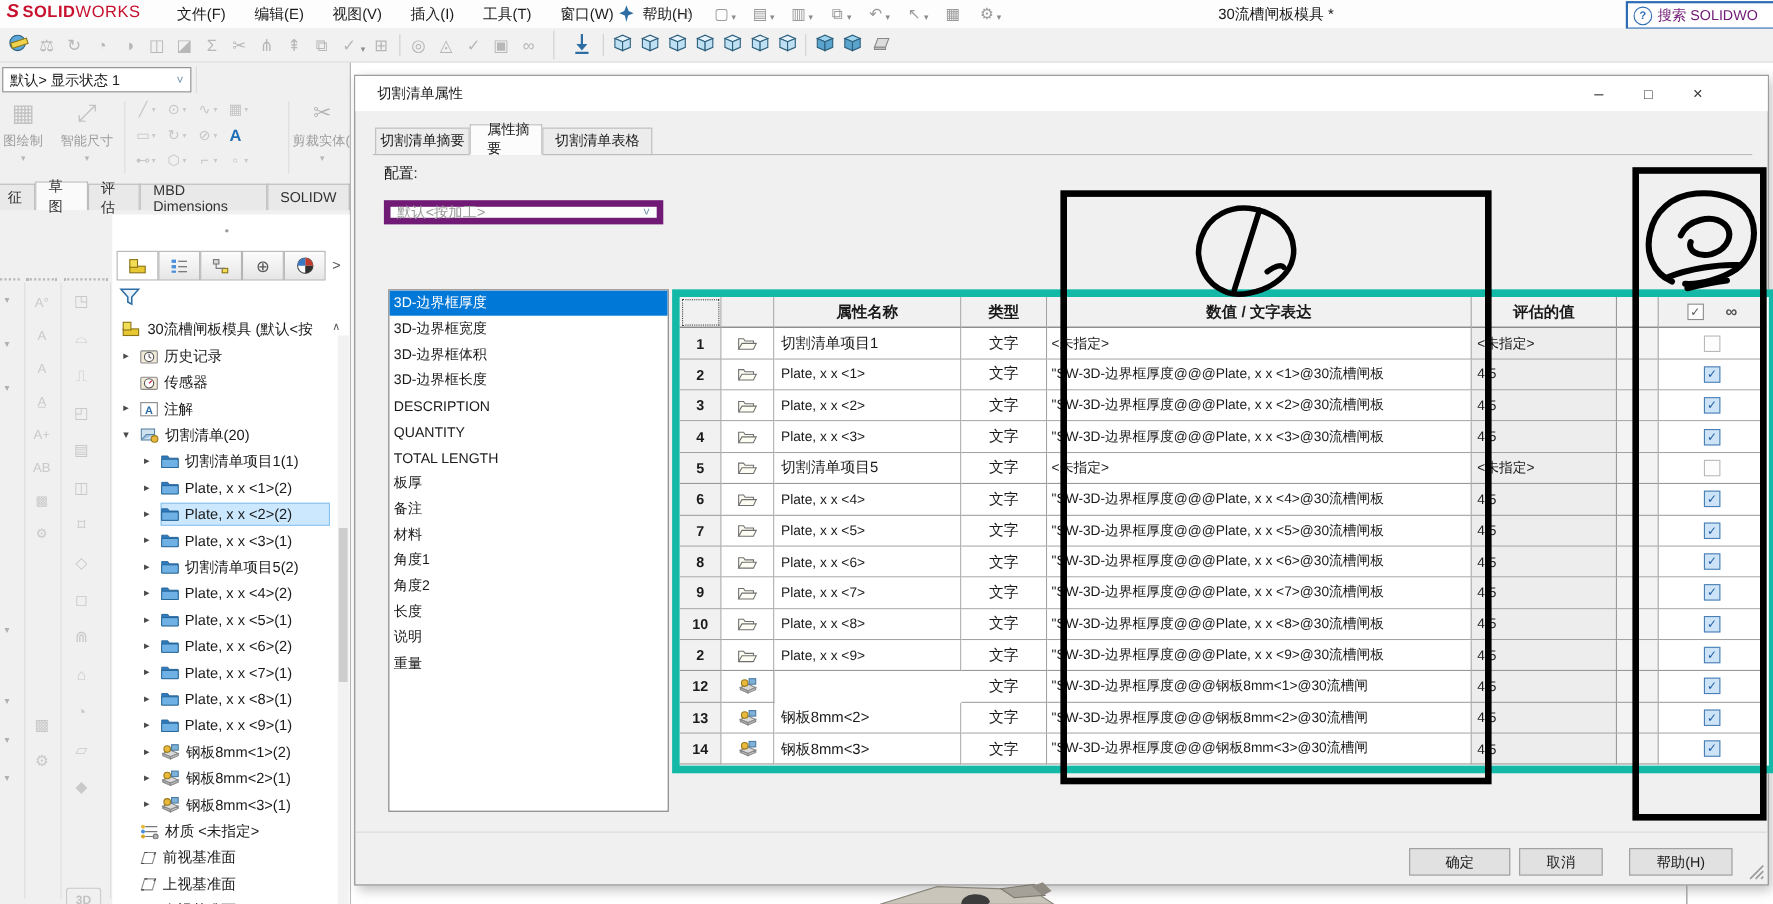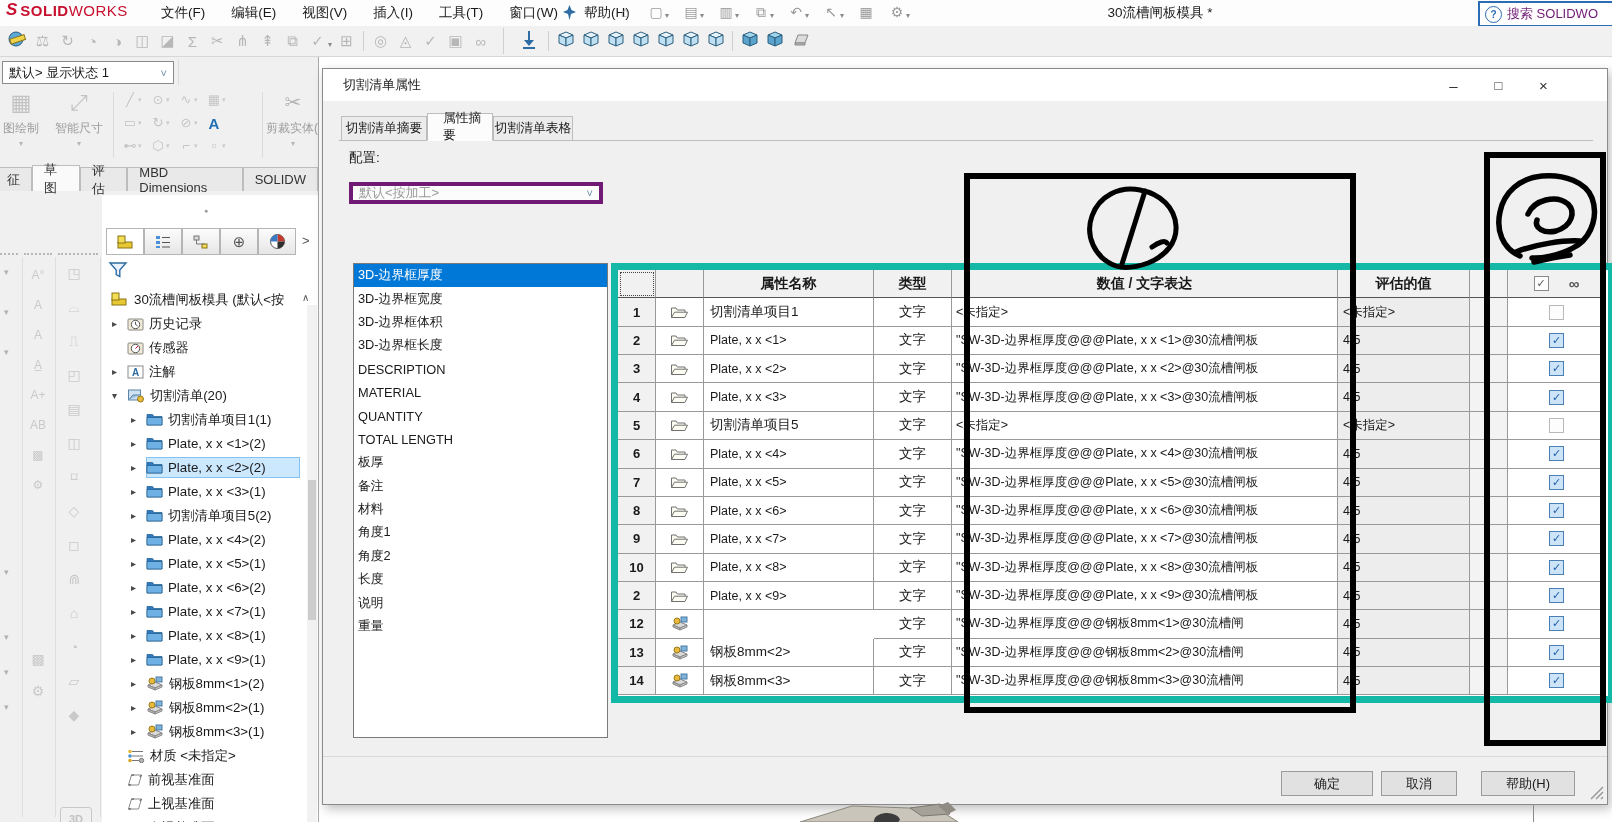--- a/index.html
+++ b/index.html
@@ -45,21 +45,21 @@
   
   #dialog{left:322px;top:68px;width:1286px;height:737px;background:#f0f0f0;border:1px solid #8a8a8a;
           box-shadow:3px 4px 10px rgba(0,0,0,.25);box-sizing:border-box;}
   #dlg-title{left:0;top:0;width:100%;height:32px;background:#fff;display:flex;align-items:center;}
   #dlg-title .t{font-size:13px;margin-left:20px;}
   .win-btn{width:45px;height:30px;display:flex;align-items:center;justify-content:center;font-size:15px;color:#333;}
   .dlg-tab{position:absolute;height:25px;border:1px solid #bdbdbd;background:#ececec;font-size:12.8px;
            display:flex;align-items:center;justify-content:center;box-sizing:border-box;}
   .dlg-tab.active{background:#fcfcfc;height:28px;border-bottom:1px solid #fcfcfc;z-index:3;padding-left:15px;}
   #tabline{position:absolute;height:1px;background:#bdbdbd;z-index:2;}
-  #cfg-combo{position:absolute;background:#fcfcfc;border:4px solid #701a75;display:flex;align-items:center;
+  #cfg-combo{position:absolute;background:#fcfcfc;border:6px solid #701a75;display:flex;align-items:center;
              font-size:13px;color:#9a9a9a;padding-left:6px;box-sizing:border-box;}
   #proplist{position:absolute;background:#fff;border:1px solid #7a7a7a;box-sizing:border-box;overflow:hidden;}
   .prop-item{height:23.4px;display:flex;align-items:center;padding-left:4px;font-size:12.8px;white-space:nowrap;}
   .prop-item.sel{background:#0078d7;color:#fff;}
   
   #cl-table{position:absolute;display:grid;border:7px solid #14b8a6;background:#fff;box-sizing:content-box;text-align:center;}
   .cell{border-right:1px solid #999;border-bottom:1px solid #999;display:flex;align-items:center;
         font-size:12.5px;overflow:hidden;white-space:nowrap;box-sizing:border-box;background:#fff;}
   .cell.hd{background:#f1f1f1;font-weight:bold;font-size:14px;justify-content:center;border-bottom:1px solid #555;}
   .cell.num{background:#f1f1f1;font-weight:bold;font-size:13px;justify-content:center;}
@@ -617,35 +617,34 @@
     <span class="t">切割清单属性</span>
   </div>
   <div class="abs flex" style="left:1108px;top:1px;">
     <span class="win-btn">–</span>
     <span class="win-btn" style="font-size:13px;">□</span>
     <span class="win-btn">×</span>
   </div>
   <div id="dlgtabs">
       <div class="dlg-tab" style="left: 18px; top: 47px; width: 86px;">切割清单摘要</div>
       <div class="dlg-tab active" style="left: 104px; top: 44px; width: 66px;">属性摘要</div>
-      <div class="dlg-tab" style="left: 170px; top: 47px; width: 80px;">切割清单表格</div>
+      <div class="dlg-tab" style="left: 170px; top: 47px; width: 100px;">切割清单表格</div>
     </div>
   <div id="tabline" style="left:16px;top:71px;width:1254px;"></div>
   <div class="abs" style="left:26px;top:80px;font-size:13.5px;">配置:</div>
   <div id="cfg-combo" style="left:26px;top:113px;width:254px;height:22px;">
     <span>默认&lt;按加工&gt;</span>
     <span class="combo-chev">˅</span>
   </div>
   <div id="proplist" style="left:30px;top:194px;width:255px;height:475px;">
       <div class="prop-item sel">3D-边界框厚度</div>
       <div class="prop-item">3D-边界框宽度</div>
       <div class="prop-item">3D-边界框体积</div>
       <div class="prop-item">3D-边界框长度</div>
       <div class="prop-item">DESCRIPTION</div>
-      <div class="prop-item">MATERIAL</div>
       <div class="prop-item">QUANTITY</div>
       <div class="prop-item">TOTAL LENGTH</div>
       <div class="prop-item">板厚</div>
       <div class="prop-item">备注</div>
       <div class="prop-item">材料</div>
       <div class="prop-item">角度1</div>
       <div class="prop-item">角度2</div>
       <div class="prop-item">长度</div>
       <div class="prop-item">说明</div>
       <div class="prop-item">重量</div>

